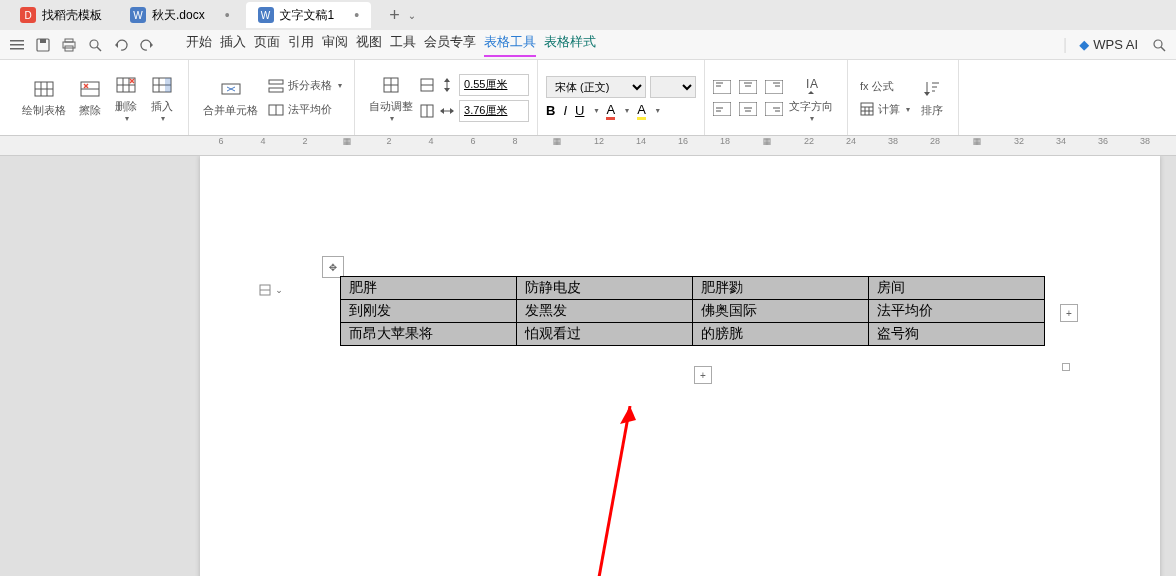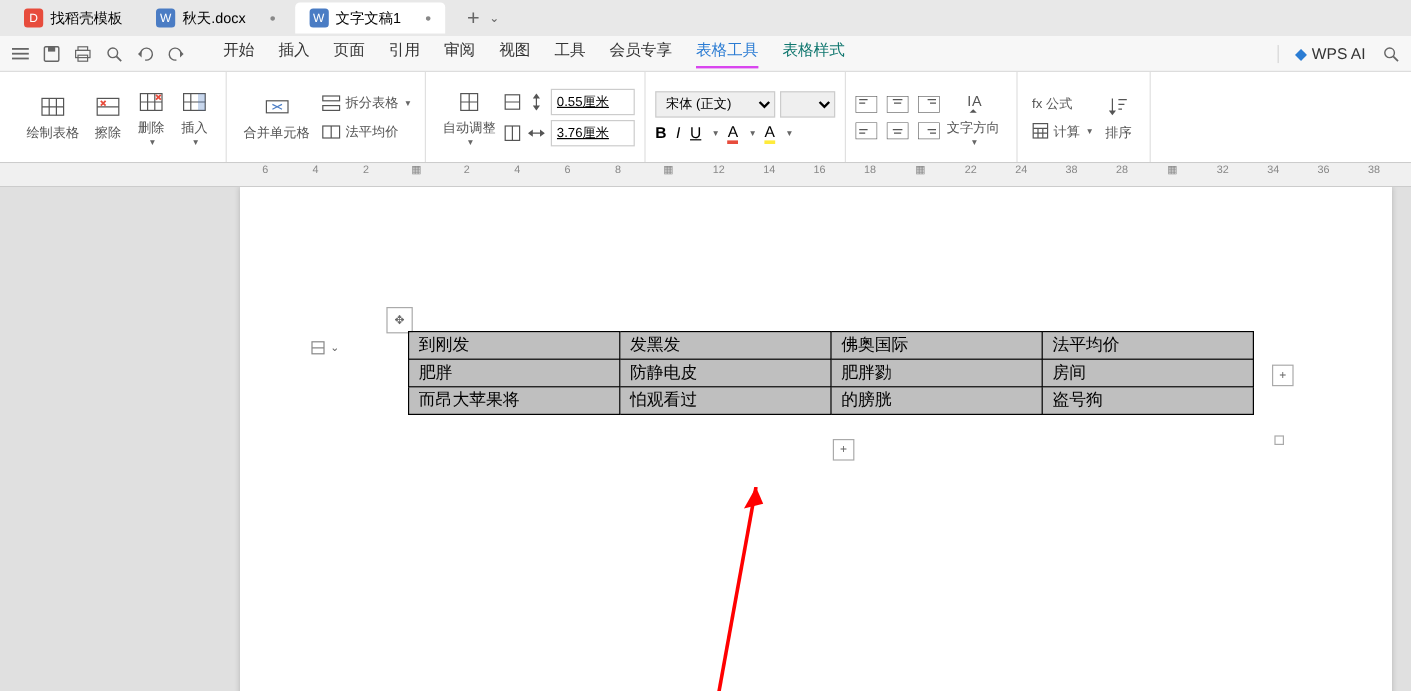--- a/index.html
+++ b/index.html
@@ -13,21 +13,21 @@
     .tab-icon.d { background: #e74c3c; color: #fff; }
     .tab-icon.w { background: #4a7cc4; color: #fff; }
     .tab-dot { margin-left: 20px; color: #888; font-size: 14px; }
     .tab-add { margin-left: 8px; color: #666; font-size: 18px; padding: 0 6px; }
     .tab-dropdown { margin-left: 2px; color: #666; font-size: 10px; }
     
     
     .menu-bar { height: 30px; background: #f7f7f7; display: flex; align-items: center; padding: 0 8px; border-bottom: 1px solid #ddd; }
     .menu-icons { display: flex; align-items: center; gap: 8px; margin-right: 30px; }
     .menu-icon { width: 18px; height: 18px; display: inline-flex; align-items: center; justify-content: center; color: #666; cursor: pointer; }
-    .menu-items { display: flex; gap: 20px; }
+    .menu-items { display: flex; gap: 8px; }
     .menu-item { font-size: 13px; color: #333; cursor: pointer; }
     .menu-item.active { color: #2b7cd3; border-bottom: 2px solid #d946ef; padding-bottom: 4px; }
     .menu-item.link { color: #0f766e; }
     .menu-right { margin-left: auto; display: flex; align-items: center; gap: 12px; }
     .wps-ai { display: flex; align-items: center; gap: 4px; font-size: 13px; color: #333; }
     .wps-ai-icon { color: #2b7cd3; }
     
     
     .toolbar { height: 76px; background: #fff; display: flex; align-items: center; padding: 0 8px; border-bottom: 1px solid #ccc; }
     .toolbar-group { display: flex; align-items: center; padding: 0 8px; height: 100%; border-right: 1px solid #e0e0e0; }
@@ -420,30 +420,30 @@
       <svg width="12" height="12" viewBox="0 0 12 12">
           <rect x="1" y="1" width="10" height="10" fill="none" stroke="#888"></rect>
           <line x1="1" y1="6" x2="11" y2="6" stroke="#888"></line>
         </svg>
       <span style="font-size:9px">⌄</span>
     </div>
     <div class="doc-table-wrap">
       <table class="doc-table">
         <tbody>
             <tr>
+          <td>肥胖</td>
+          <td>防静电皮</td>
+          <td>肥胖勠</td>
+          <td>房间</td>
+        </tr>
+        <tr>
           <td>到刚发</td>
           <td>发黑发</td>
           <td>佛奥国际</td>
           <td>法平均价</td>
-        </tr>
-        <tr>
-          <td>肥胖</td>
-          <td>防静电皮</td>
-          <td>肥胖勠</td>
-          <td>房间</td>
         </tr>
         <tr>
           <td>而昂大苹果将</td>
           <td>怕观看过</td>
           <td>的膀胱</td>
           <td>盗号狗</td>
         </tr>
       </tbody>
         </table>
     </div>

